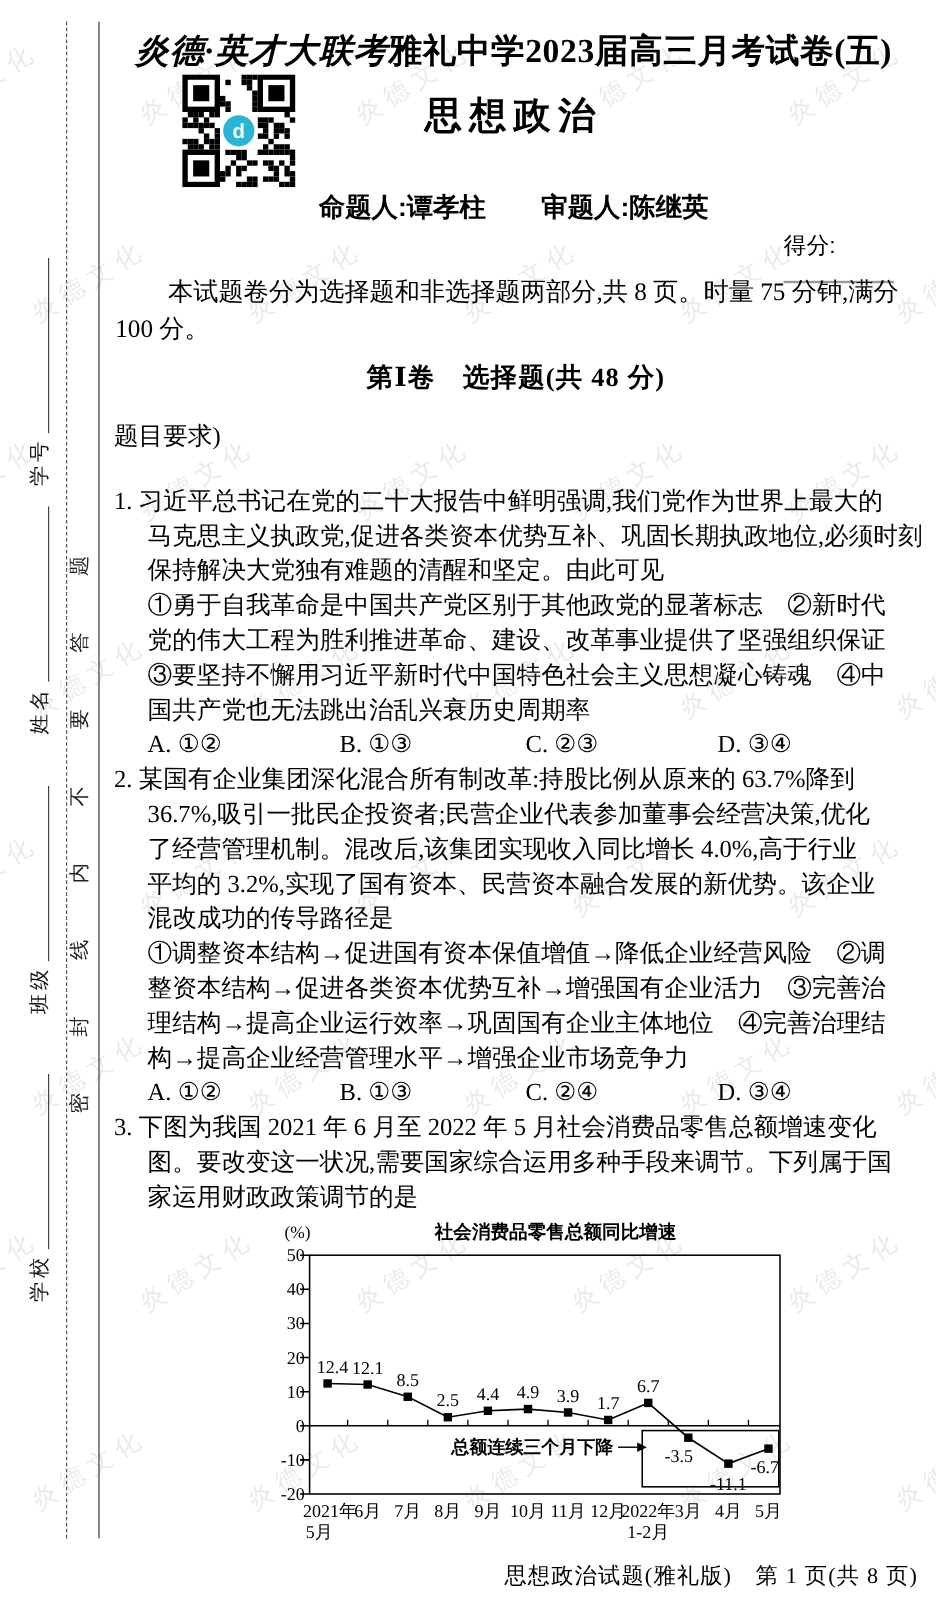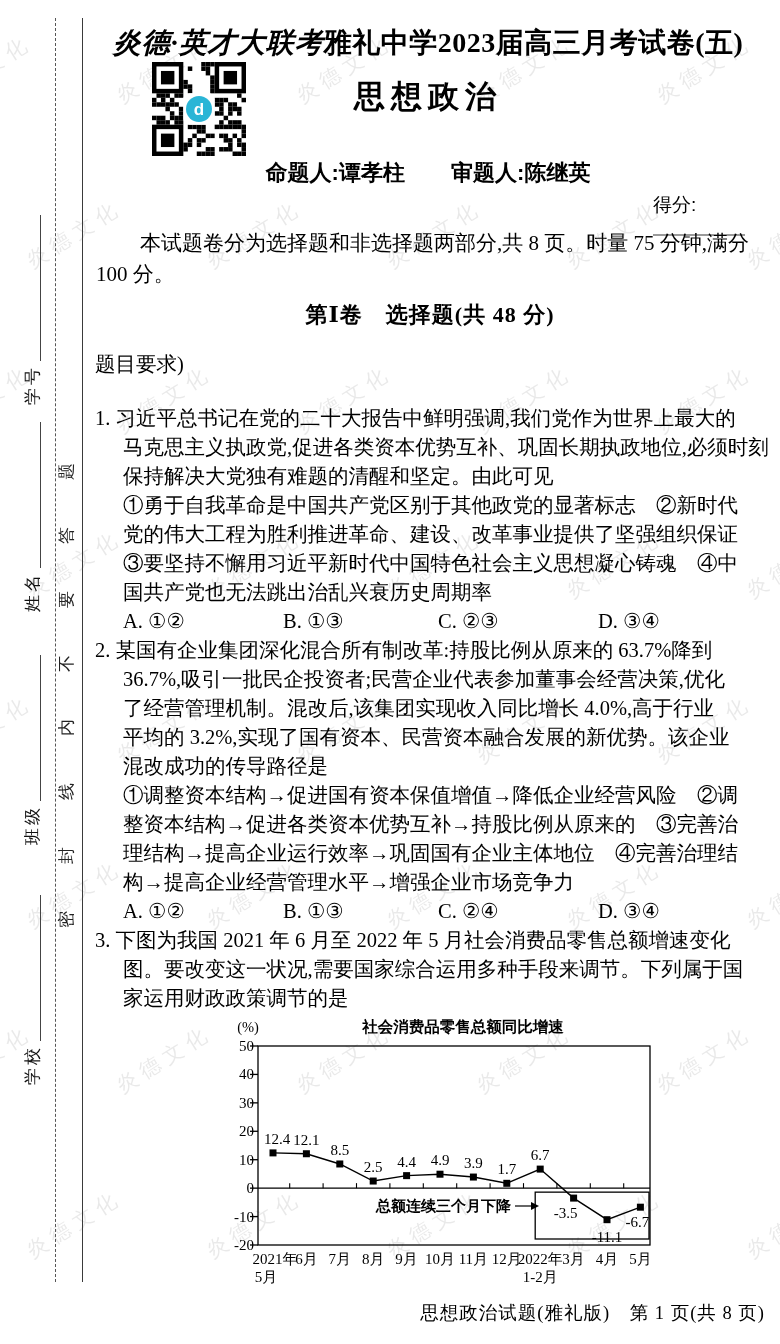--- a/index.html
+++ b/index.html
@@ -292,21 +292,21 @@
           <span class="opt">D. ③④</span>
         </div>
       </div>
       <div class="q">
         <div class="qline first">2. 某国有企业集团深化混合所有制改革:持股比例从原来的 63.7%降到</div>
         <div class="qline">36.7%,吸引一批民企投资者;民营企业代表参加董事会经营决策,优化</div>
         <div class="qline">了经营管理机制。混改后,该集团实现收入同比增长 4.0%,高于行业</div>
         <div class="qline">平均的 3.2%,实现了国有资本、民营资本融合发展的新优势。该企业</div>
         <div class="qline">混改成功的传导路径是</div>
         <div class="qline">①调整资本结构→促进国有资本保值增值→降低企业经营风险　②调</div>
-        <div class="qline">整资本结构→促进各类资本优势互补→持股比例从原来的　③完善治</div>
+        <div class="qline">整资本结构→促进各类资本优势互补→增强国有企业活力　③完善治</div>
         <div class="qline">理结构→提高企业运行效率→巩固国有企业主体地位　④完善治理结</div>
         <div class="qline">构→提高企业经营管理水平→增强企业市场竞争力</div>
         <div class="opts">
           <span class="opt">A. ①②</span>
           <span class="opt">B. ①③</span>
           <span class="opt">C. ②④</span>
           <span class="opt">D. ③④</span>
         </div>
       </div>
       <div class="q">

